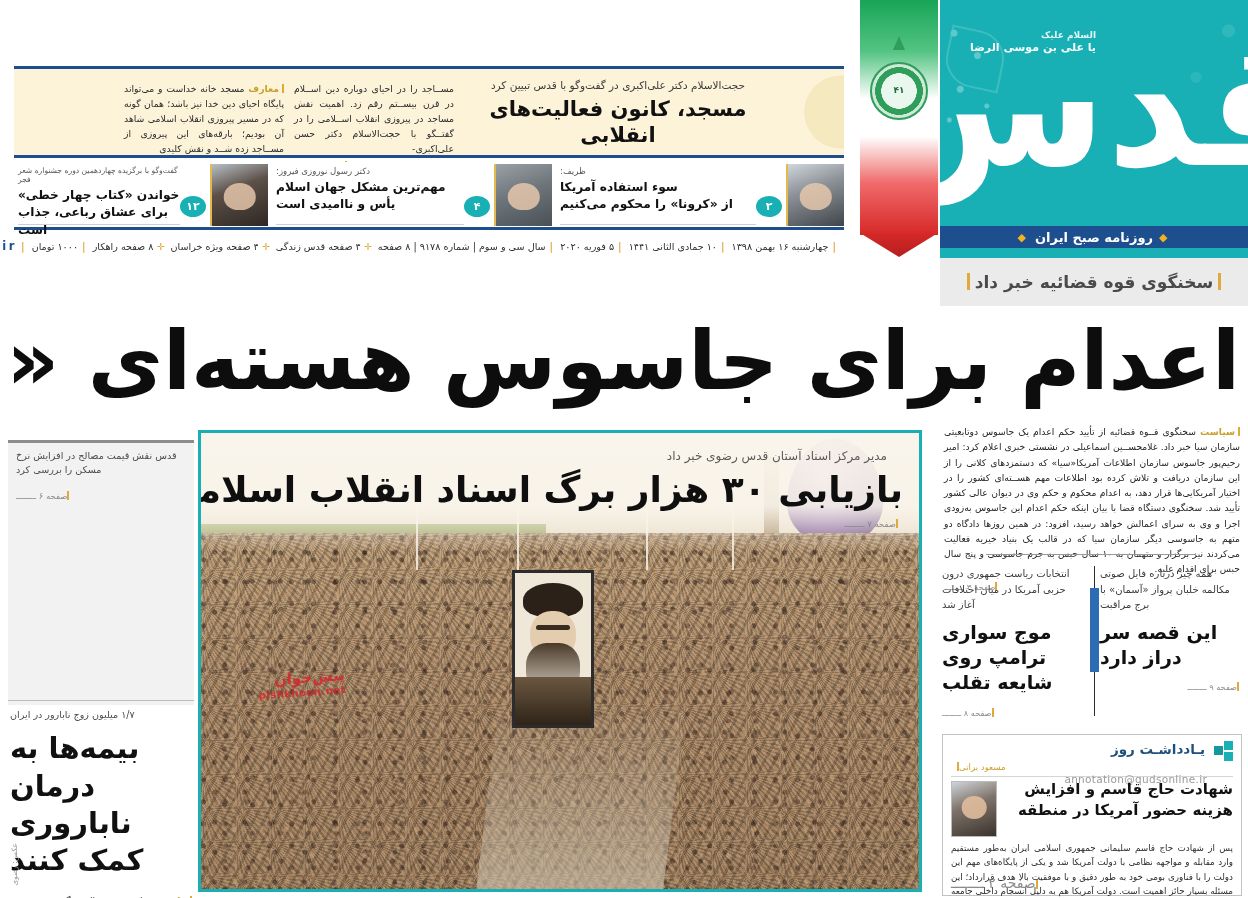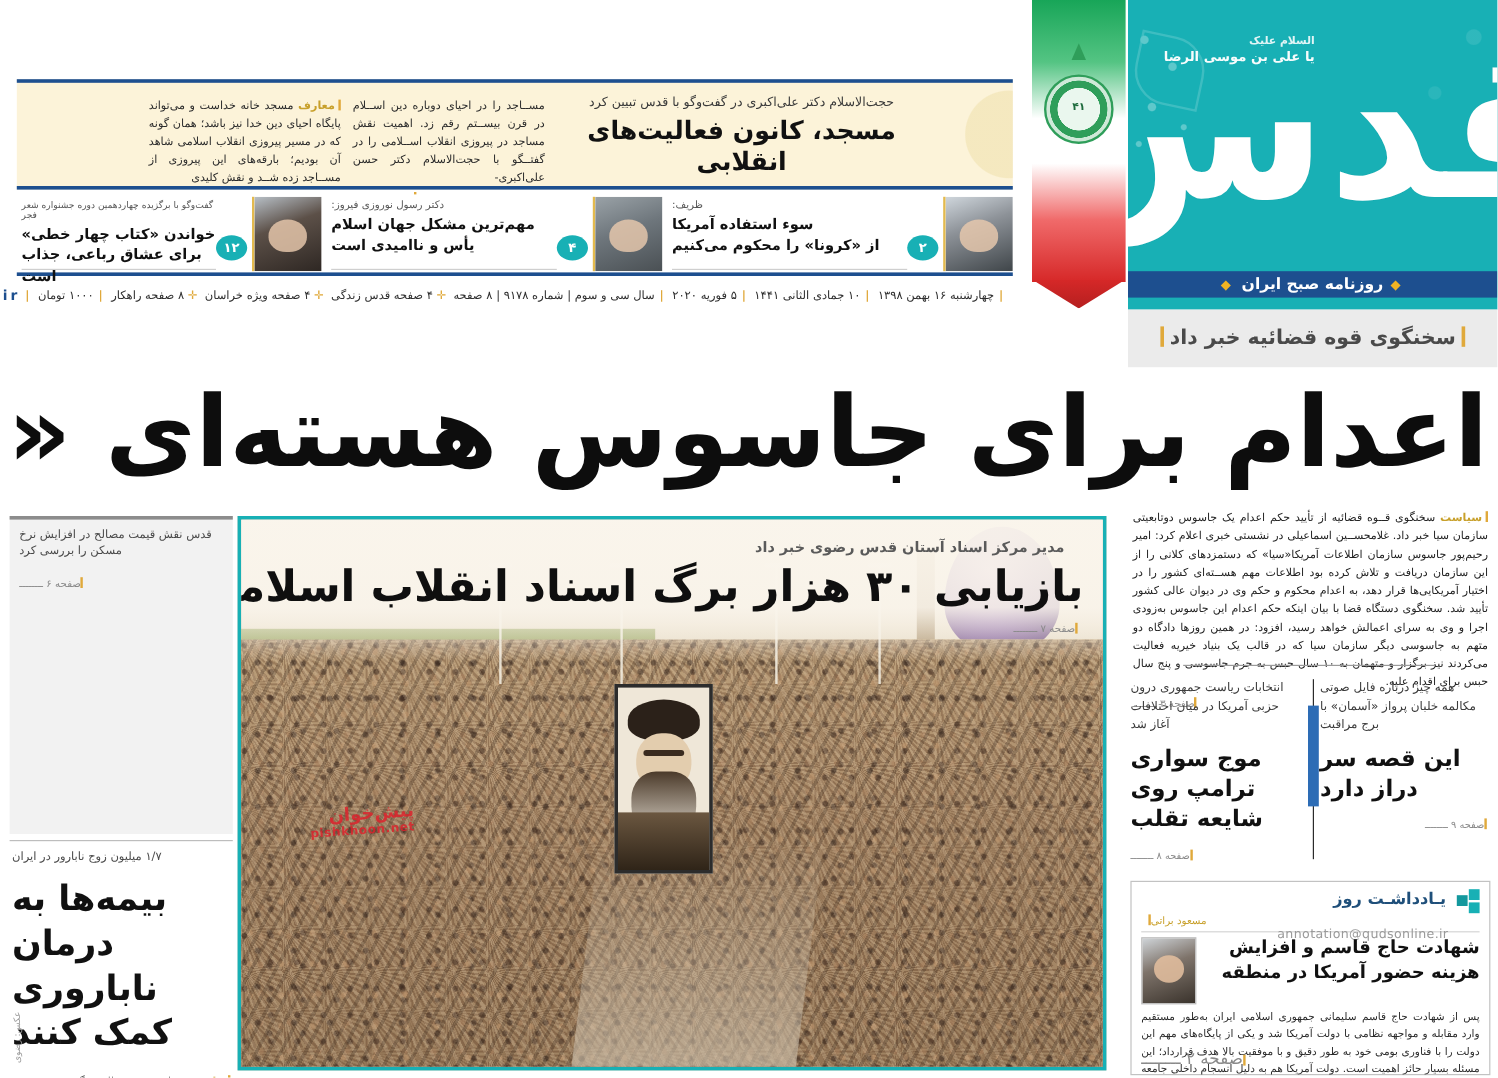--- a/index.html
+++ b/index.html
@@ -176,21 +176,21 @@
   
   .main-headline {
     position:absolute; left:0; top:300px; width:1248px; height:120px;
     display:flex; align-items:center; justify-content:center;
     font-size:82px; font-weight:bold; color:#0d0d0d; letter-spacing:-2px;
     white-space:nowrap;
   }
 
   
   .left-col { position:absolute; left:8px; top:428px; width:186px; height:466px; }
-  .lc-grayblock { position:absolute; left:0; top:2px; width:186px; height:265px; background:#f2f2f2; }
+  .lc-grayblock { position:absolute; left:0; top:12px; width:186px; height:265px; background:#f2f2f2; }
   .lc-kicker { font-size:9.6px; color:#4a4a4a; text-align:left; line-height:1.5; }
   .lc-title { font-size:29px; font-weight:bold; color:#111; line-height:1.28; text-align:left; }
   .lc-ref { font-size:8.5px; color:#8a8a8a; }
   .lc-ref .bar { display:inline-block;width:2px;height:9px;background:#e0a93b;vertical-align:-1px;margin-right:3px;}
   .lc-rule { position:absolute; left:0; width:186px; height:1px; background:#bdbdbd; }
   .lc-body { font-size:9.1px; line-height:1.62; color:#2b2b2b; text-align:justify; }
   .photo-credit {
     position:absolute; left:2px; bottom:8px; font-size:7.5px; color:#9a9a9a;
     writing-mode:vertical-rl; transform:rotate(180deg);
   }
@@ -293,21 +293,21 @@
     position:absolute; left:8%; top:52%;
     color:rgba(220,35,45,.85); font-size:15px; font-weight:bold;
     transform:rotate(-4deg); line-height:1.1;
   }
   .cp-watermark .sub { font-size:10px; letter-spacing:.5px; display:block; }
   .cp-overlay {
     position:absolute; left:0; top:0; width:100%; height:118px;
     background:linear-gradient(to bottom, rgba(250,245,236,.96) 0%, rgba(250,245,236,.88) 62%, rgba(250,245,236,0) 100%);
   }
   .cp-kicker {
-    position:absolute; right:32px; top:16px; font-size:12px; color:#5a5a5a; font-weight:bold;
+    position:absolute; right:32px; top:16px; font-size:12px; color:#5a5a5a; font-weight:normal;
   }
   .cp-title {
     position:absolute; right:16px; top:36px; left:16px;
     text-align:center; font-size:36px; font-weight:bold; color:#0f0f0f;
     letter-spacing:-1px; white-space:nowrap;
   }
   .cp-ref { position:absolute; right:18px; top:86px; font-size:8.5px; color:#8a8a8a; }
   .cp-ref .bar{display:inline-block;width:2px;height:9px;background:#e0a93b;vertical-align:-1px;margin-right:3px;}
 
   

